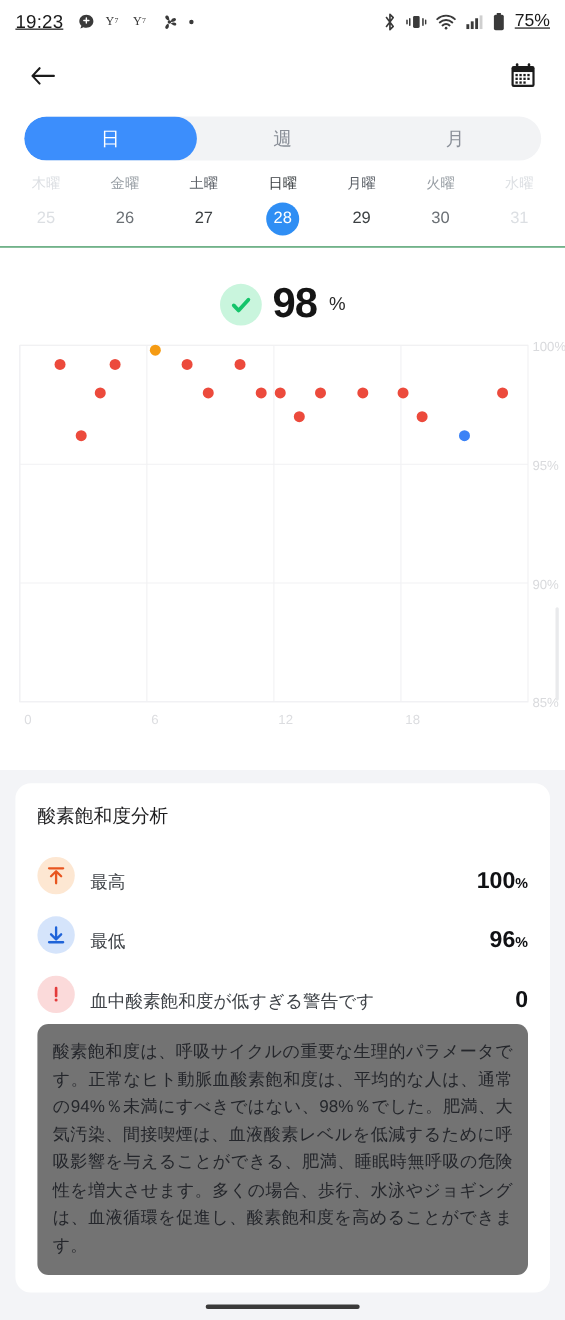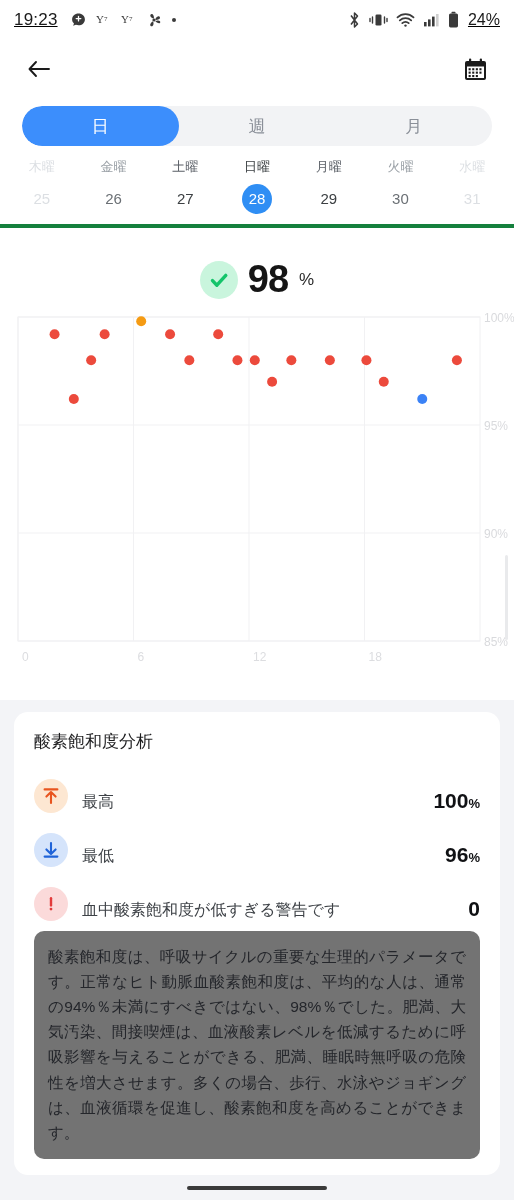--- a/index.html
+++ b/index.html
@@ -42,21 +42,21 @@
   }
   .seg-item {
     flex: 1; display: flex; align-items: center; justify-content: center;
     font-size: 17px; color: #8a8f98; border-radius: 22px;
   }
   .seg-item.active { background: #3c8efc; color: #fff; font-weight: 500; }
 
   
   .weekstrip {
     display: flex; padding: 12px 6px 10px; position: relative;
-    border-bottom: 4px solid #15803d;
+    border-bottom: 1px solid #15803d;
     justify-content: center;
   }
   .day { flex: 1; text-align: center; }
   .day-name { font-size: 13px; color: #9aa0a6; margin-bottom: 8px; }
   .day-num {
     font-size: 15px; color: #6b7075; width: 30px; height: 30px; line-height: 30px;
     margin: 0 auto; border-radius: 50%;
   }
   .day.faded .day-name, .day.faded .day-num { color: #dcdfe3; }
   .day.dark .day-name { color: #5a5f66; }
@@ -184,21 +184,21 @@
             <rect x="9" y="4.6" width="2.6" height="9.8" fill="#3a3a3a"></rect>
             <rect x="13" y="2" width="2.6" height="12.4" fill="#cfcfcf"></rect>
           </svg>
       </span>
       <span class="sbicon">
         <svg width="11" height="18" viewBox="0 0 11 18">
             <rect x="3.5" y=".8" width="4" height="1.8" rx=".6" fill="#3a3a3a"></rect>
             <rect x="1" y="2.4" width="9" height="14" rx="1.6" fill="#3a3a3a"></rect>
           </svg>
       </span>
-      <span class="sb-batt-text">24%</span>
+      <span class="sb-batt-text">75%</span>
     </span>
   </div>
 
   <div class="header">
     <div class="back-btn">
       <span>
         <svg width="26" height="22" viewBox="0 0 26 22">
             <path d="M10 4L3.5 11 10 18M3.8 11H23" stroke="#1b1b1b" stroke-width="1.9" fill="none" stroke-linecap="round" stroke-linejoin="round"></path>
           </svg>
       </span>

